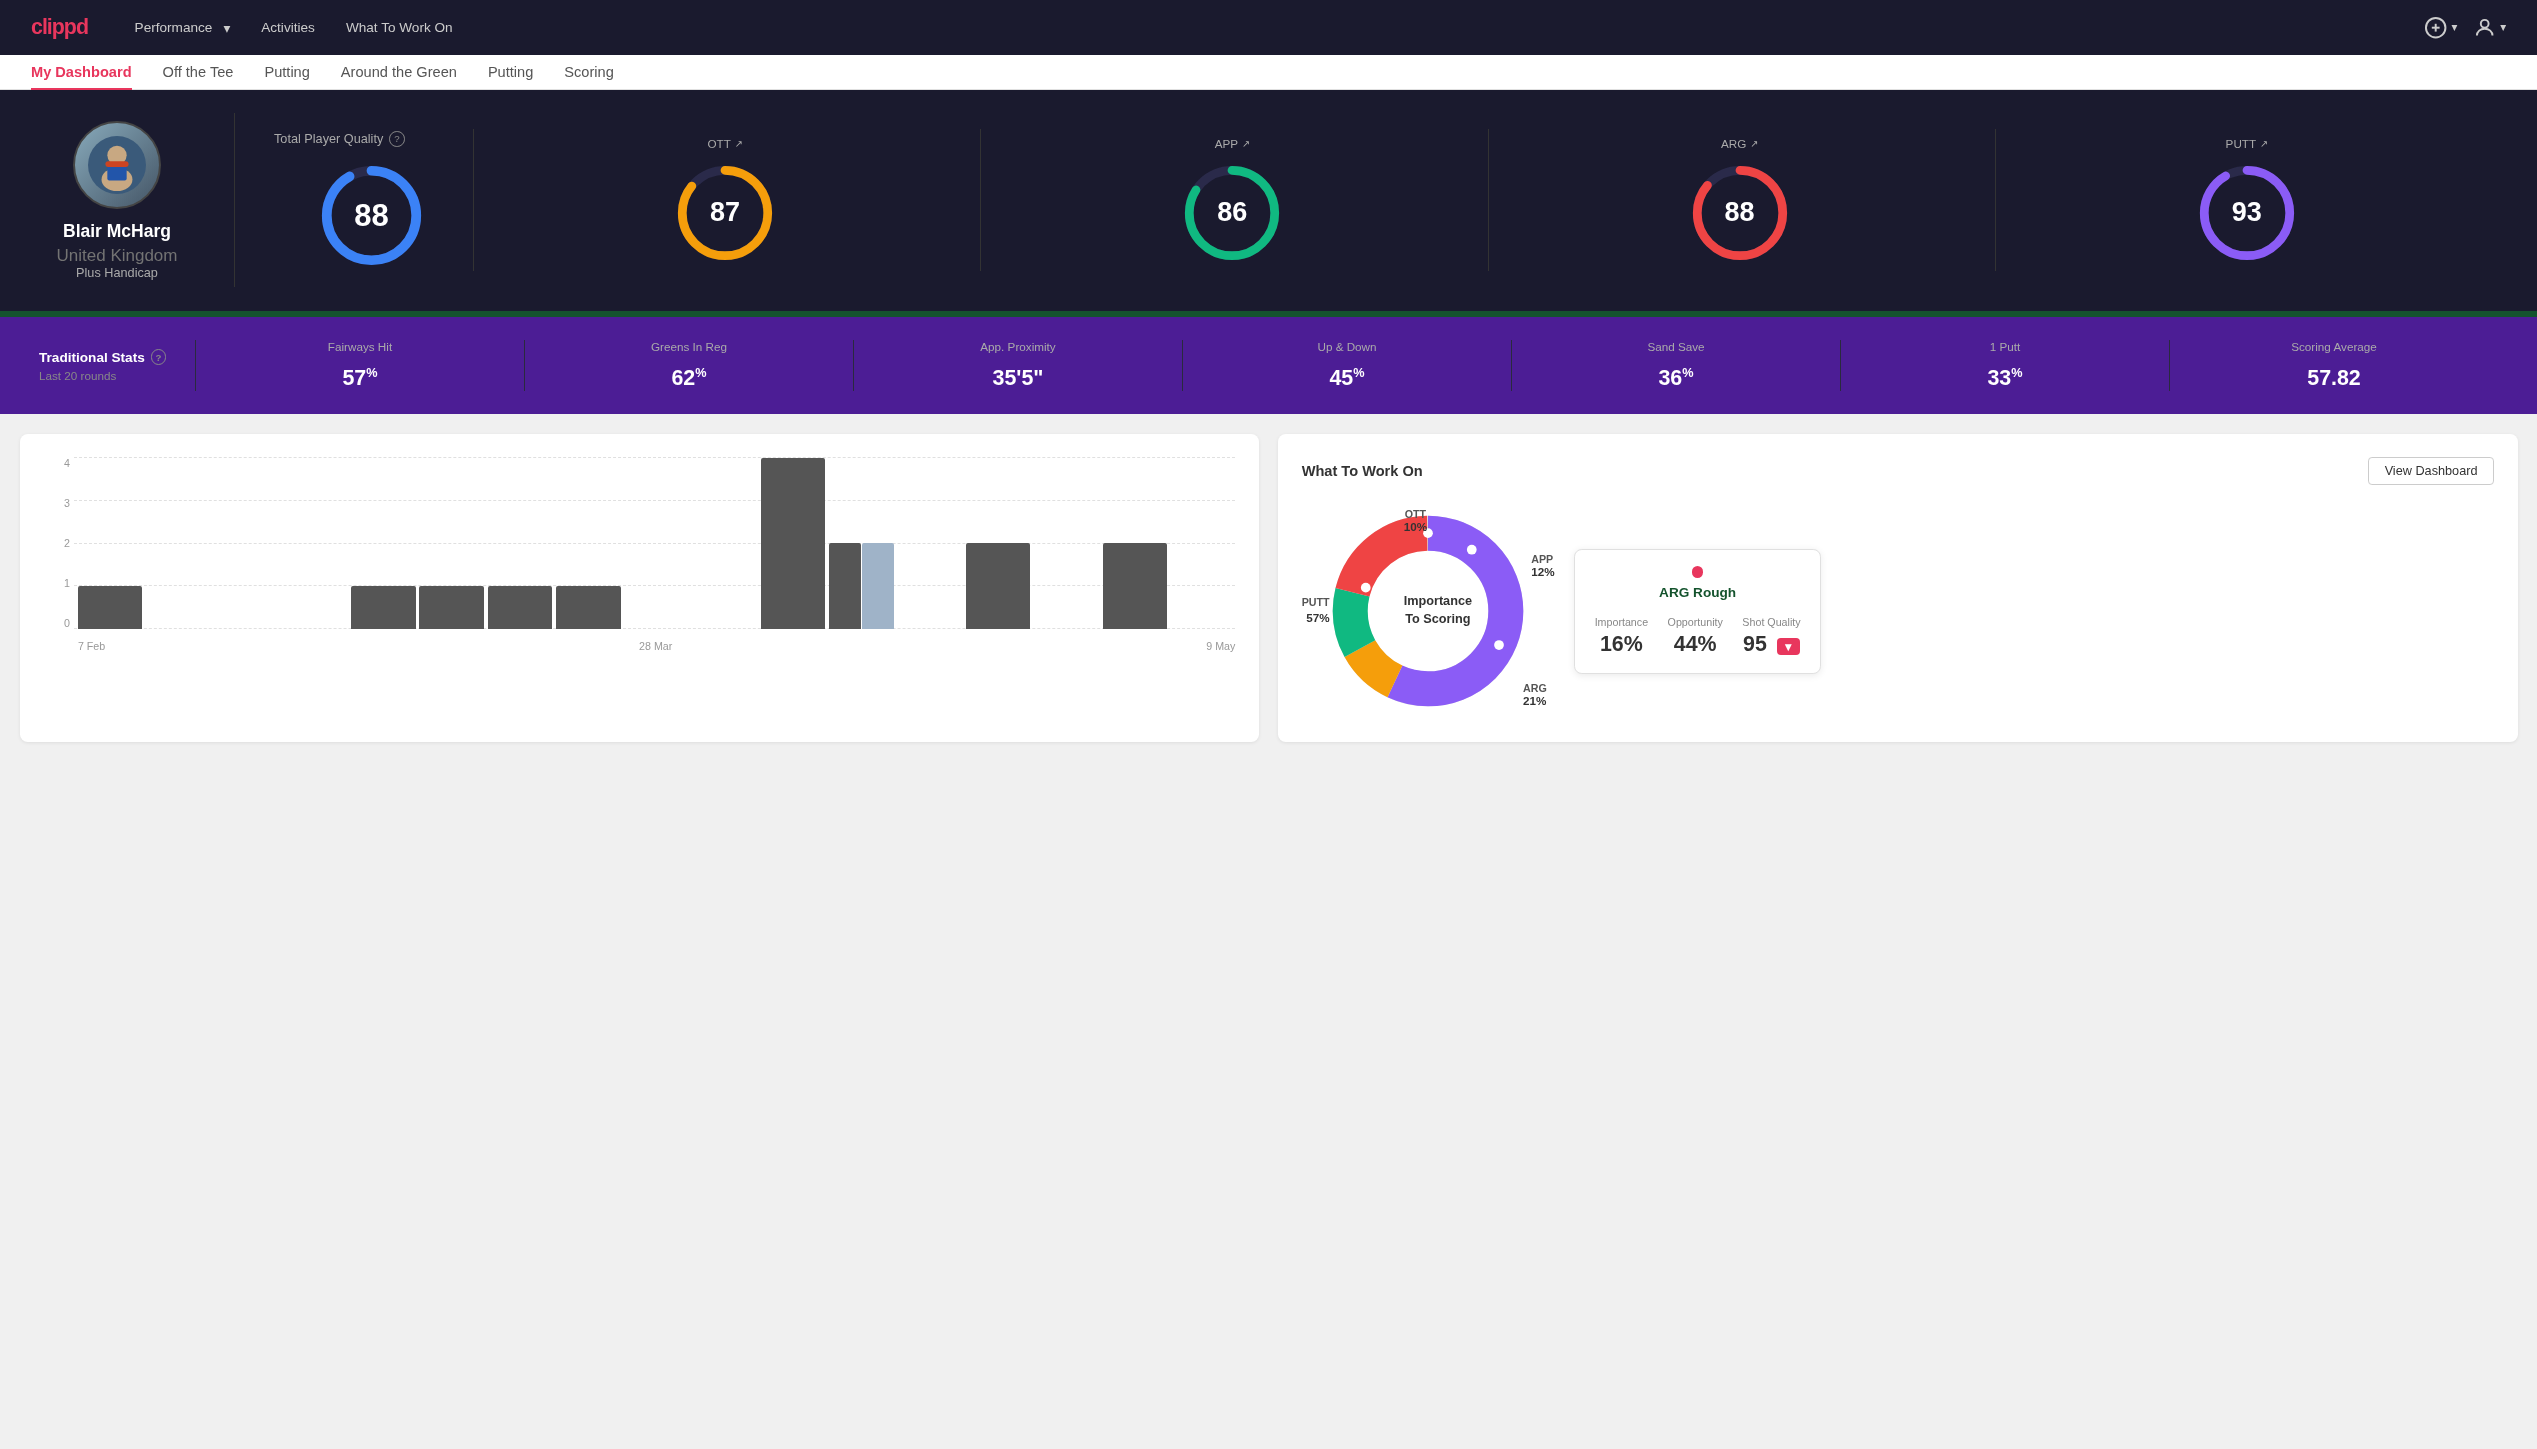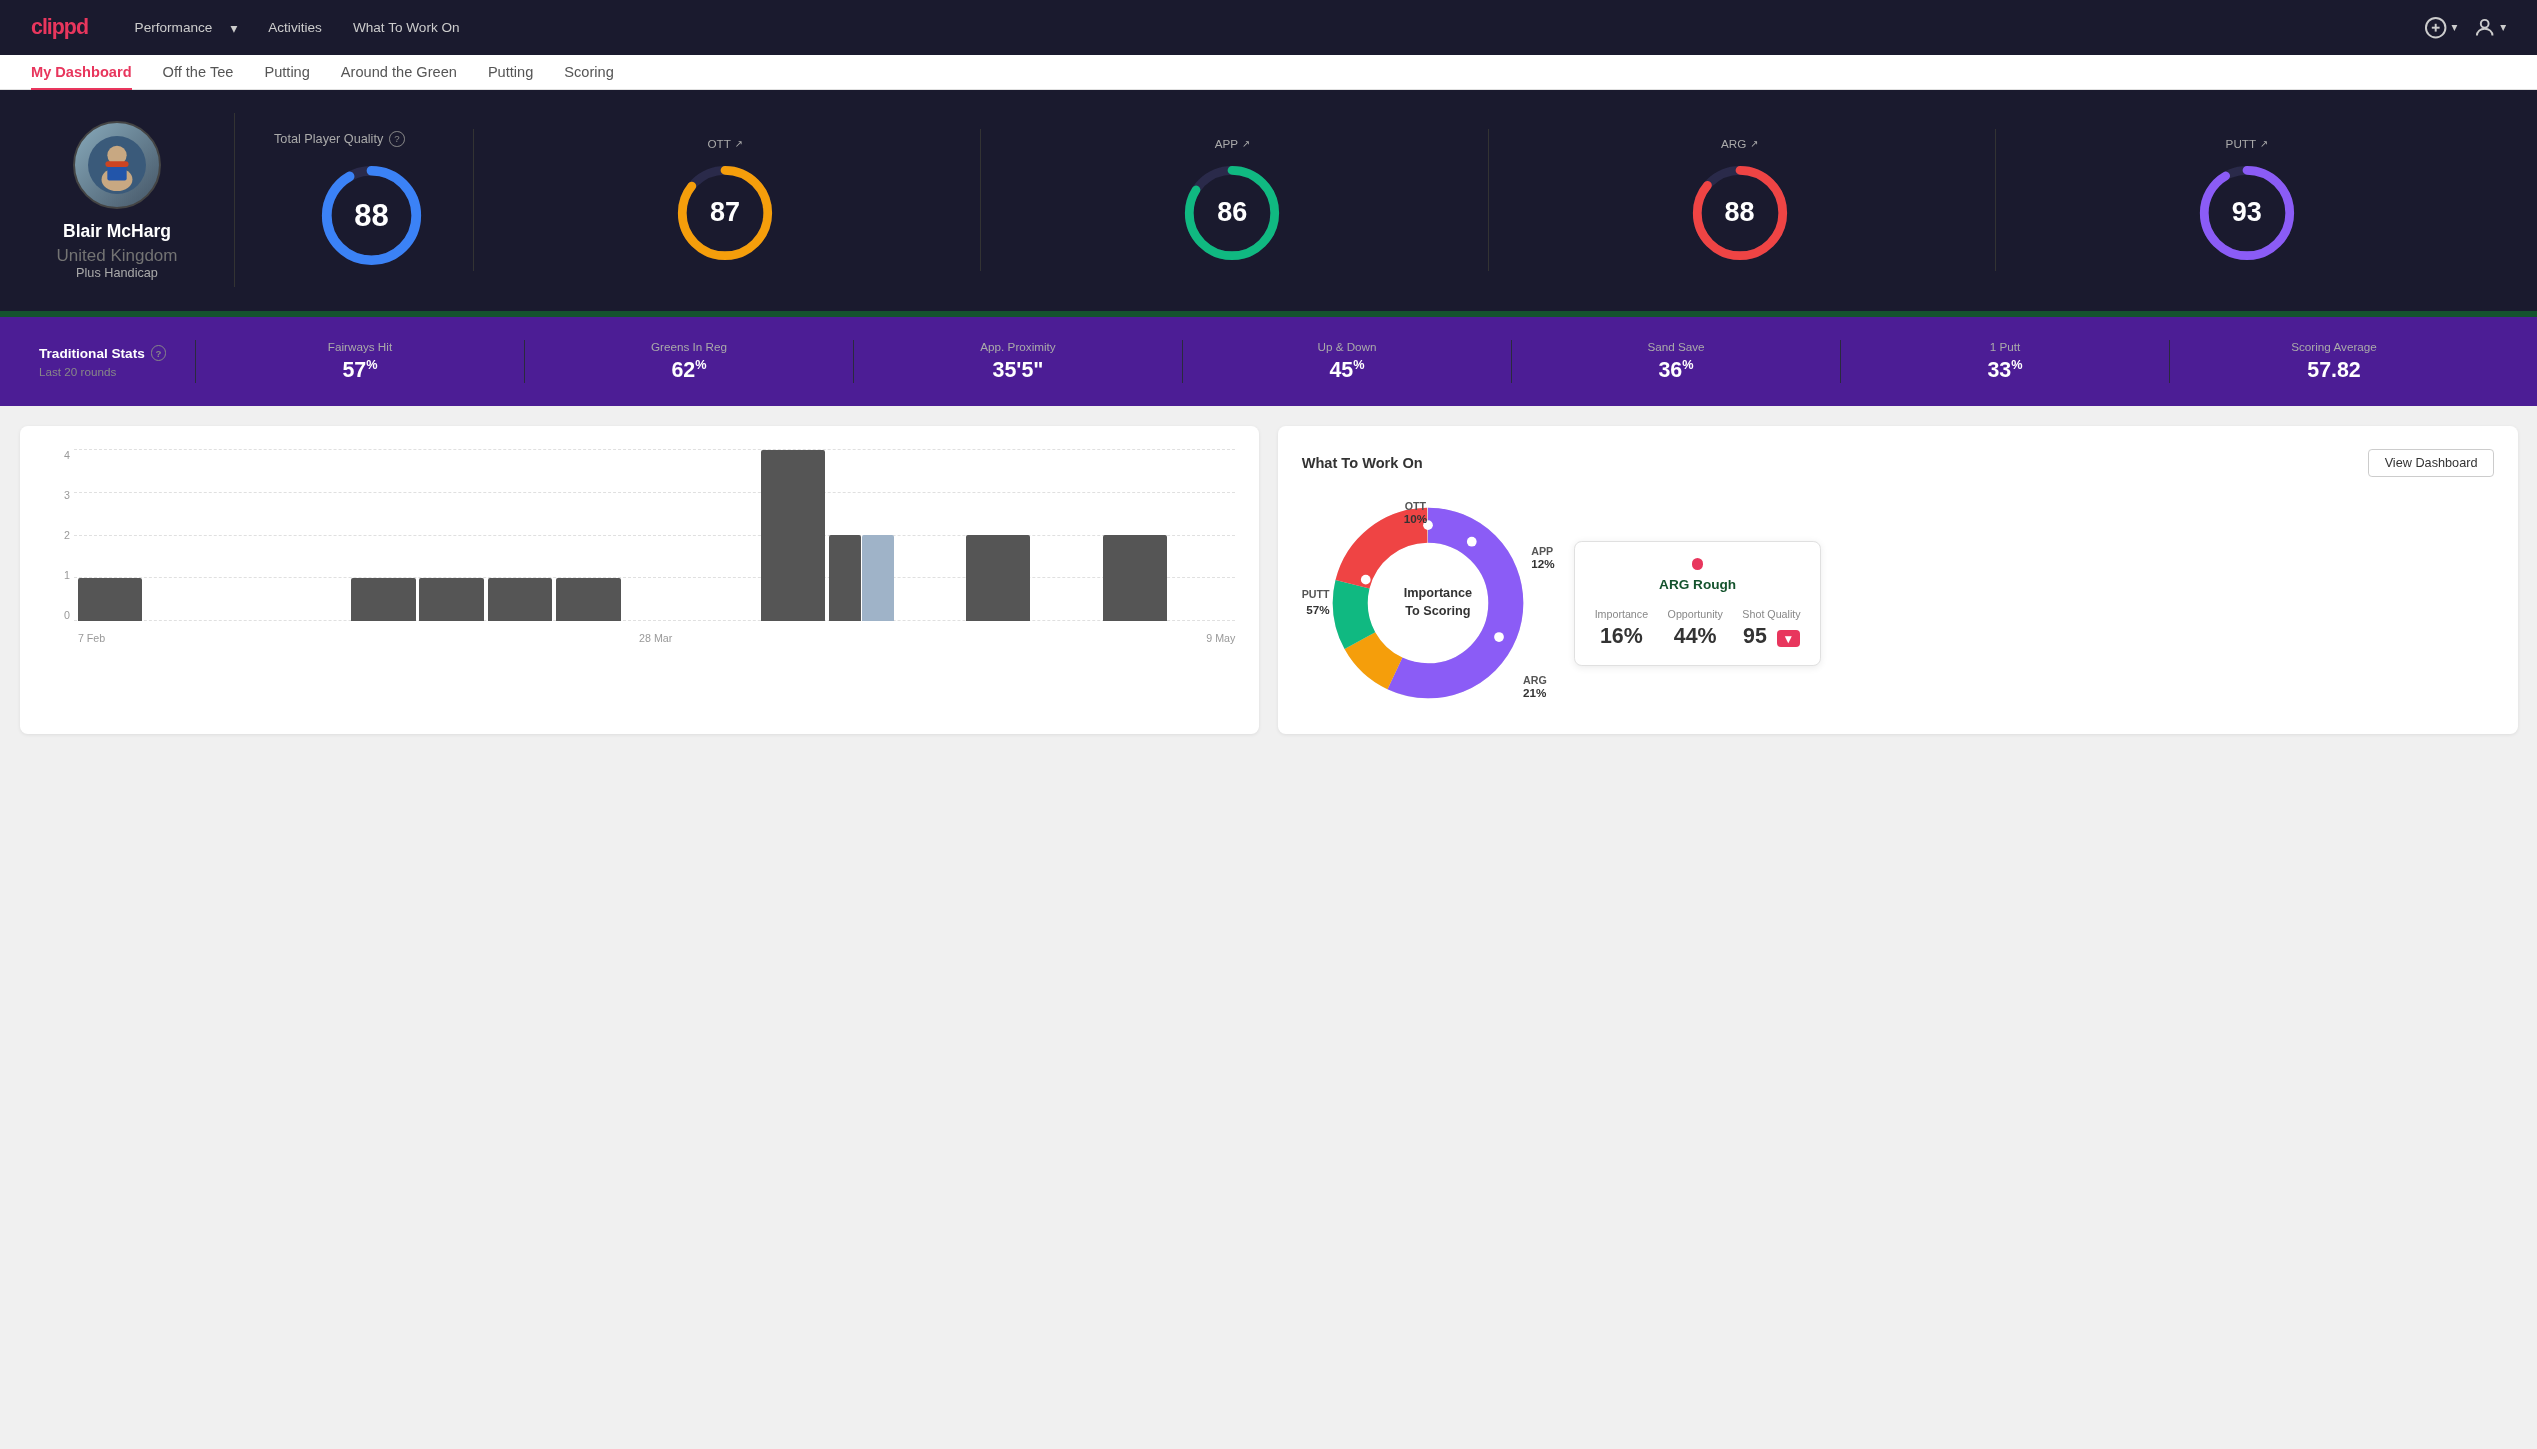--- a/index.html
+++ b/index.html
@@ -20,21 +20,21 @@
       font-weight: 800;
       letter-spacing: -1px;
       margin-right: 15.6px;
     }
     .nav-link {
       color: #ccc;
       font-size: 13.6px;
       cursor: pointer;
       display: flex;
       align-items: center;
-      gap: 18px;
+      gap: 11px;
       padding: 7.8px 0;
       text-align: center;
     }
     .nav-right {
       margin-left: auto;
       display: flex;
       align-items: center;
       gap: 15.6px;
     }
     .nav-icon-btn {
@@ -197,21 +197,21 @@
     }
     .stat-item {
       flex: 1;
       text-align: center;
       padding: 0 7.8px;
       border-left: 1px solid #2a2a3e;
     }
     .stat-name {
       font-size: 11.7px;
       color: #aaa;
-      margin-bottom: 5px;
+      margin-bottom: 13px;
     }
     .stat-value {
       font-size: 21.4px;
       font-weight: 700;
       color: #fff;
     }
     .stat-value sup {
       font-size: 12.7px;
     }
 

